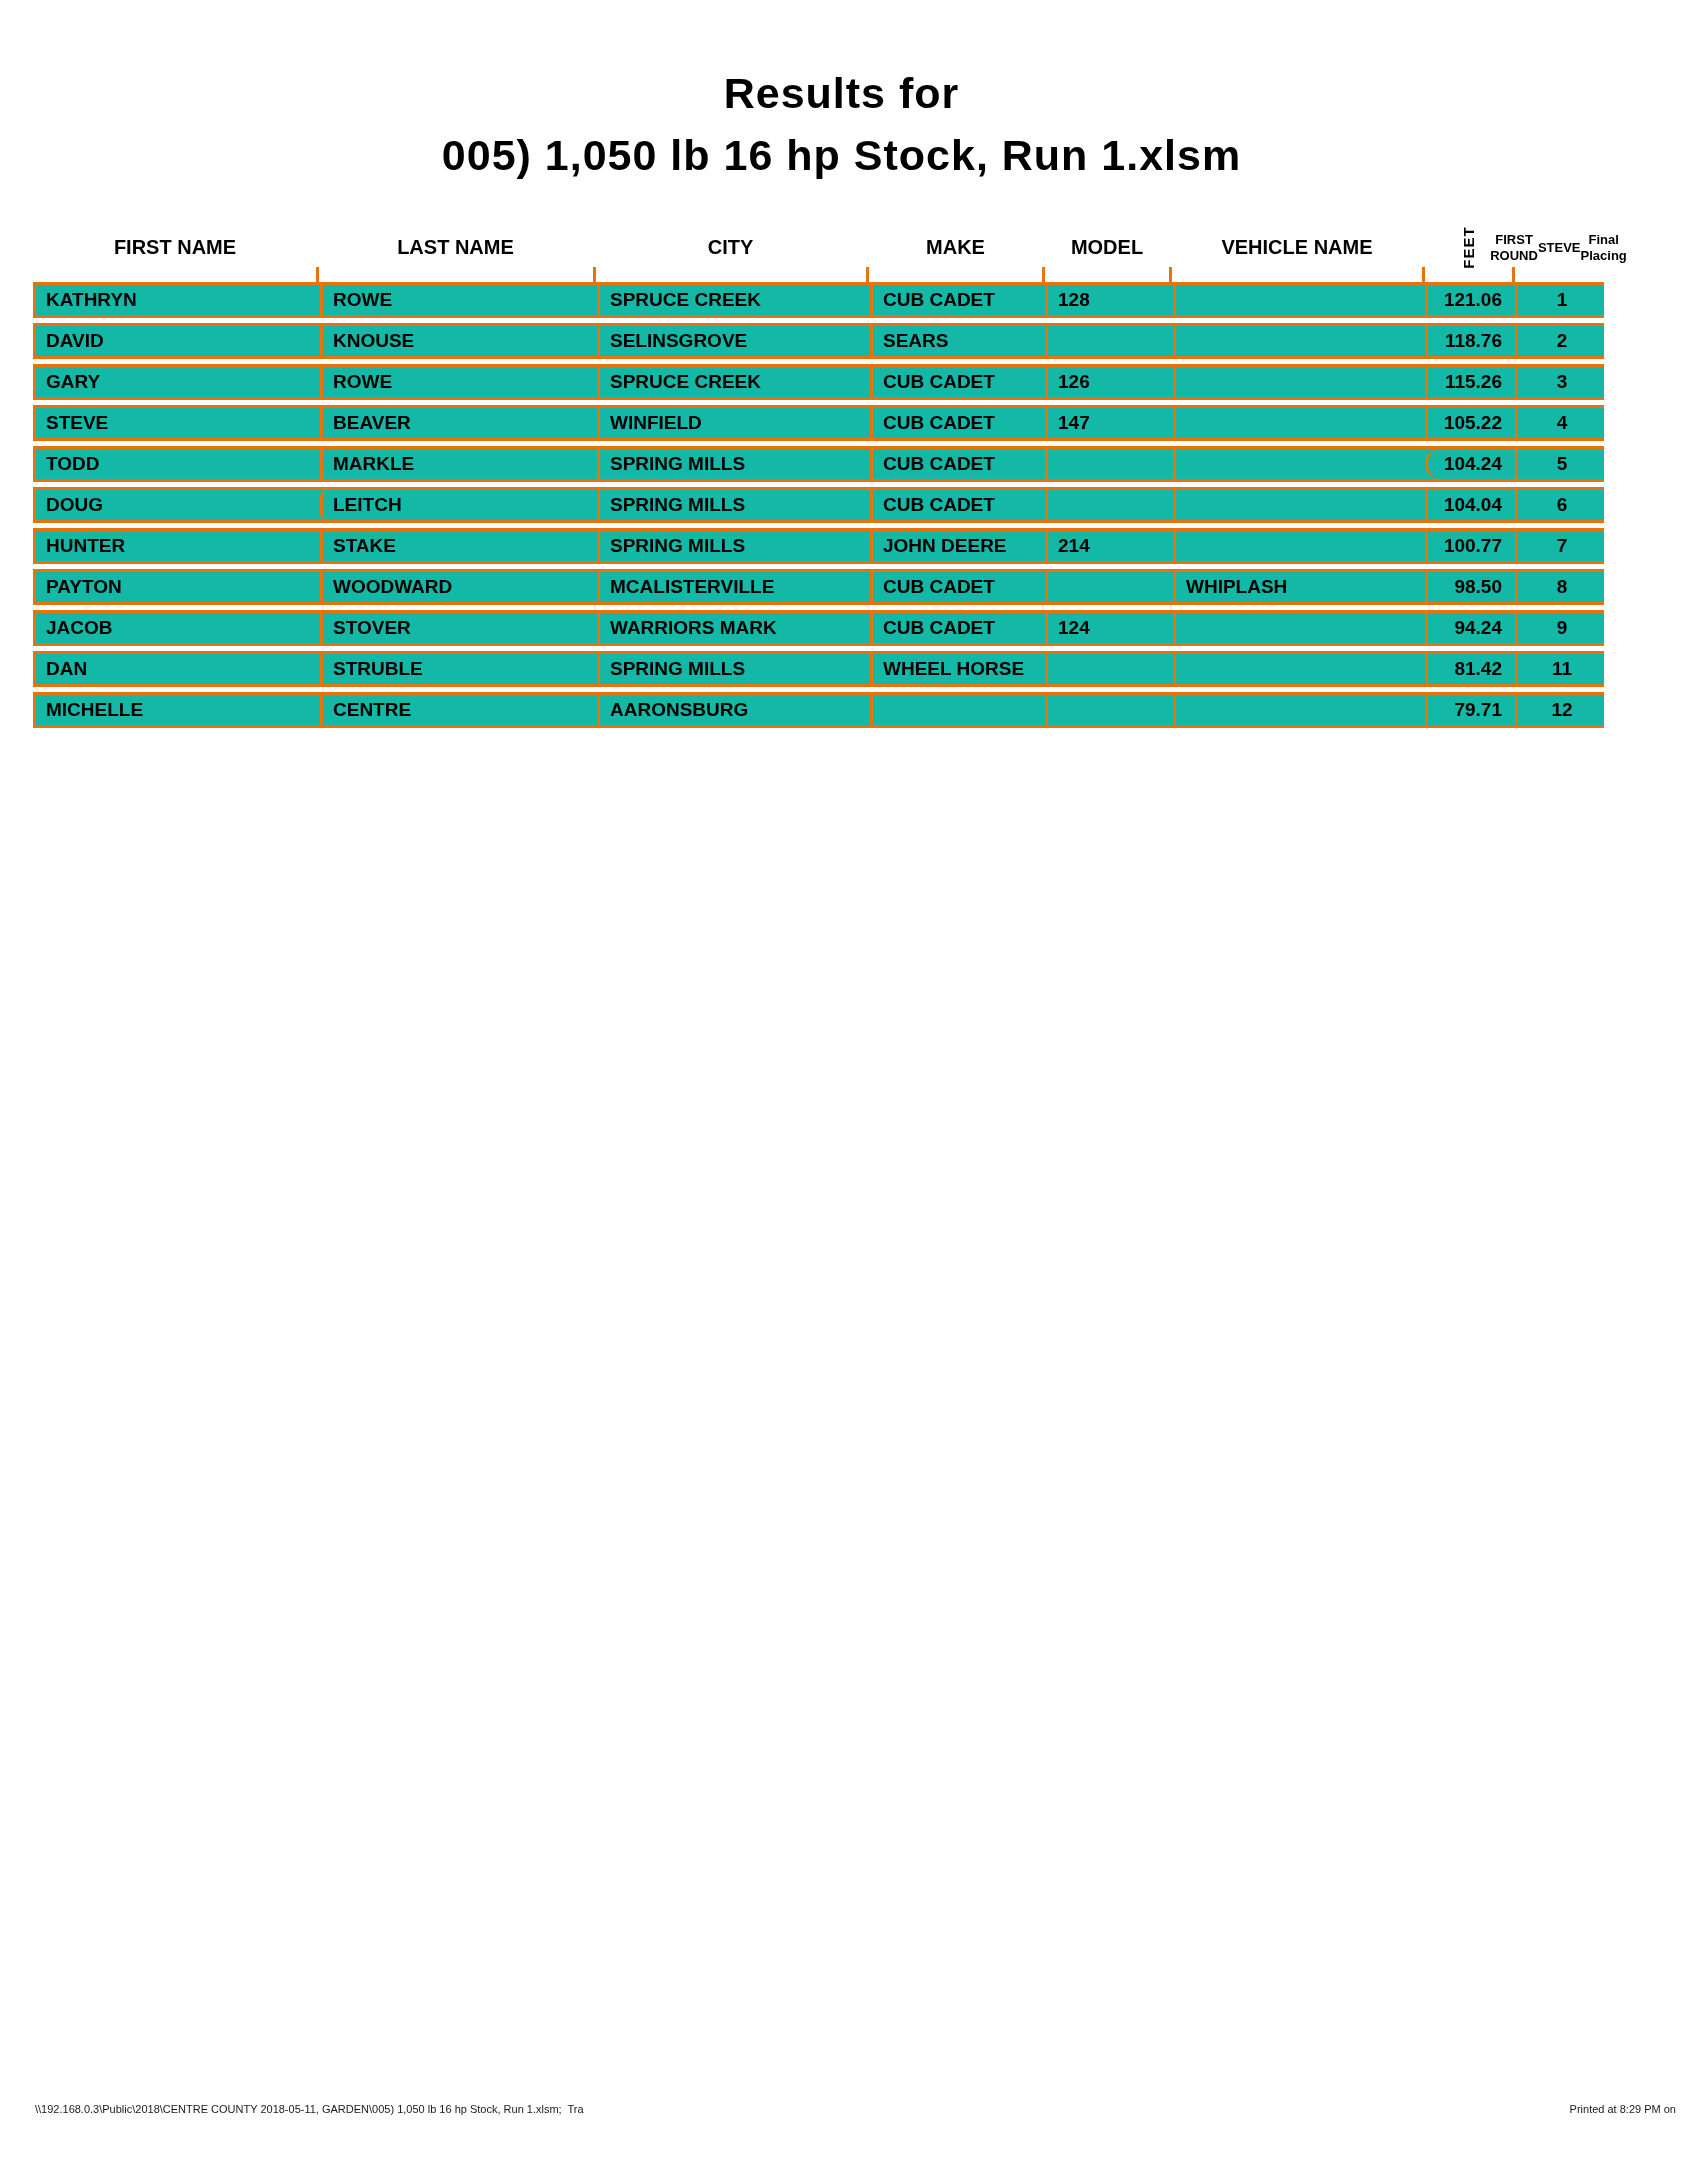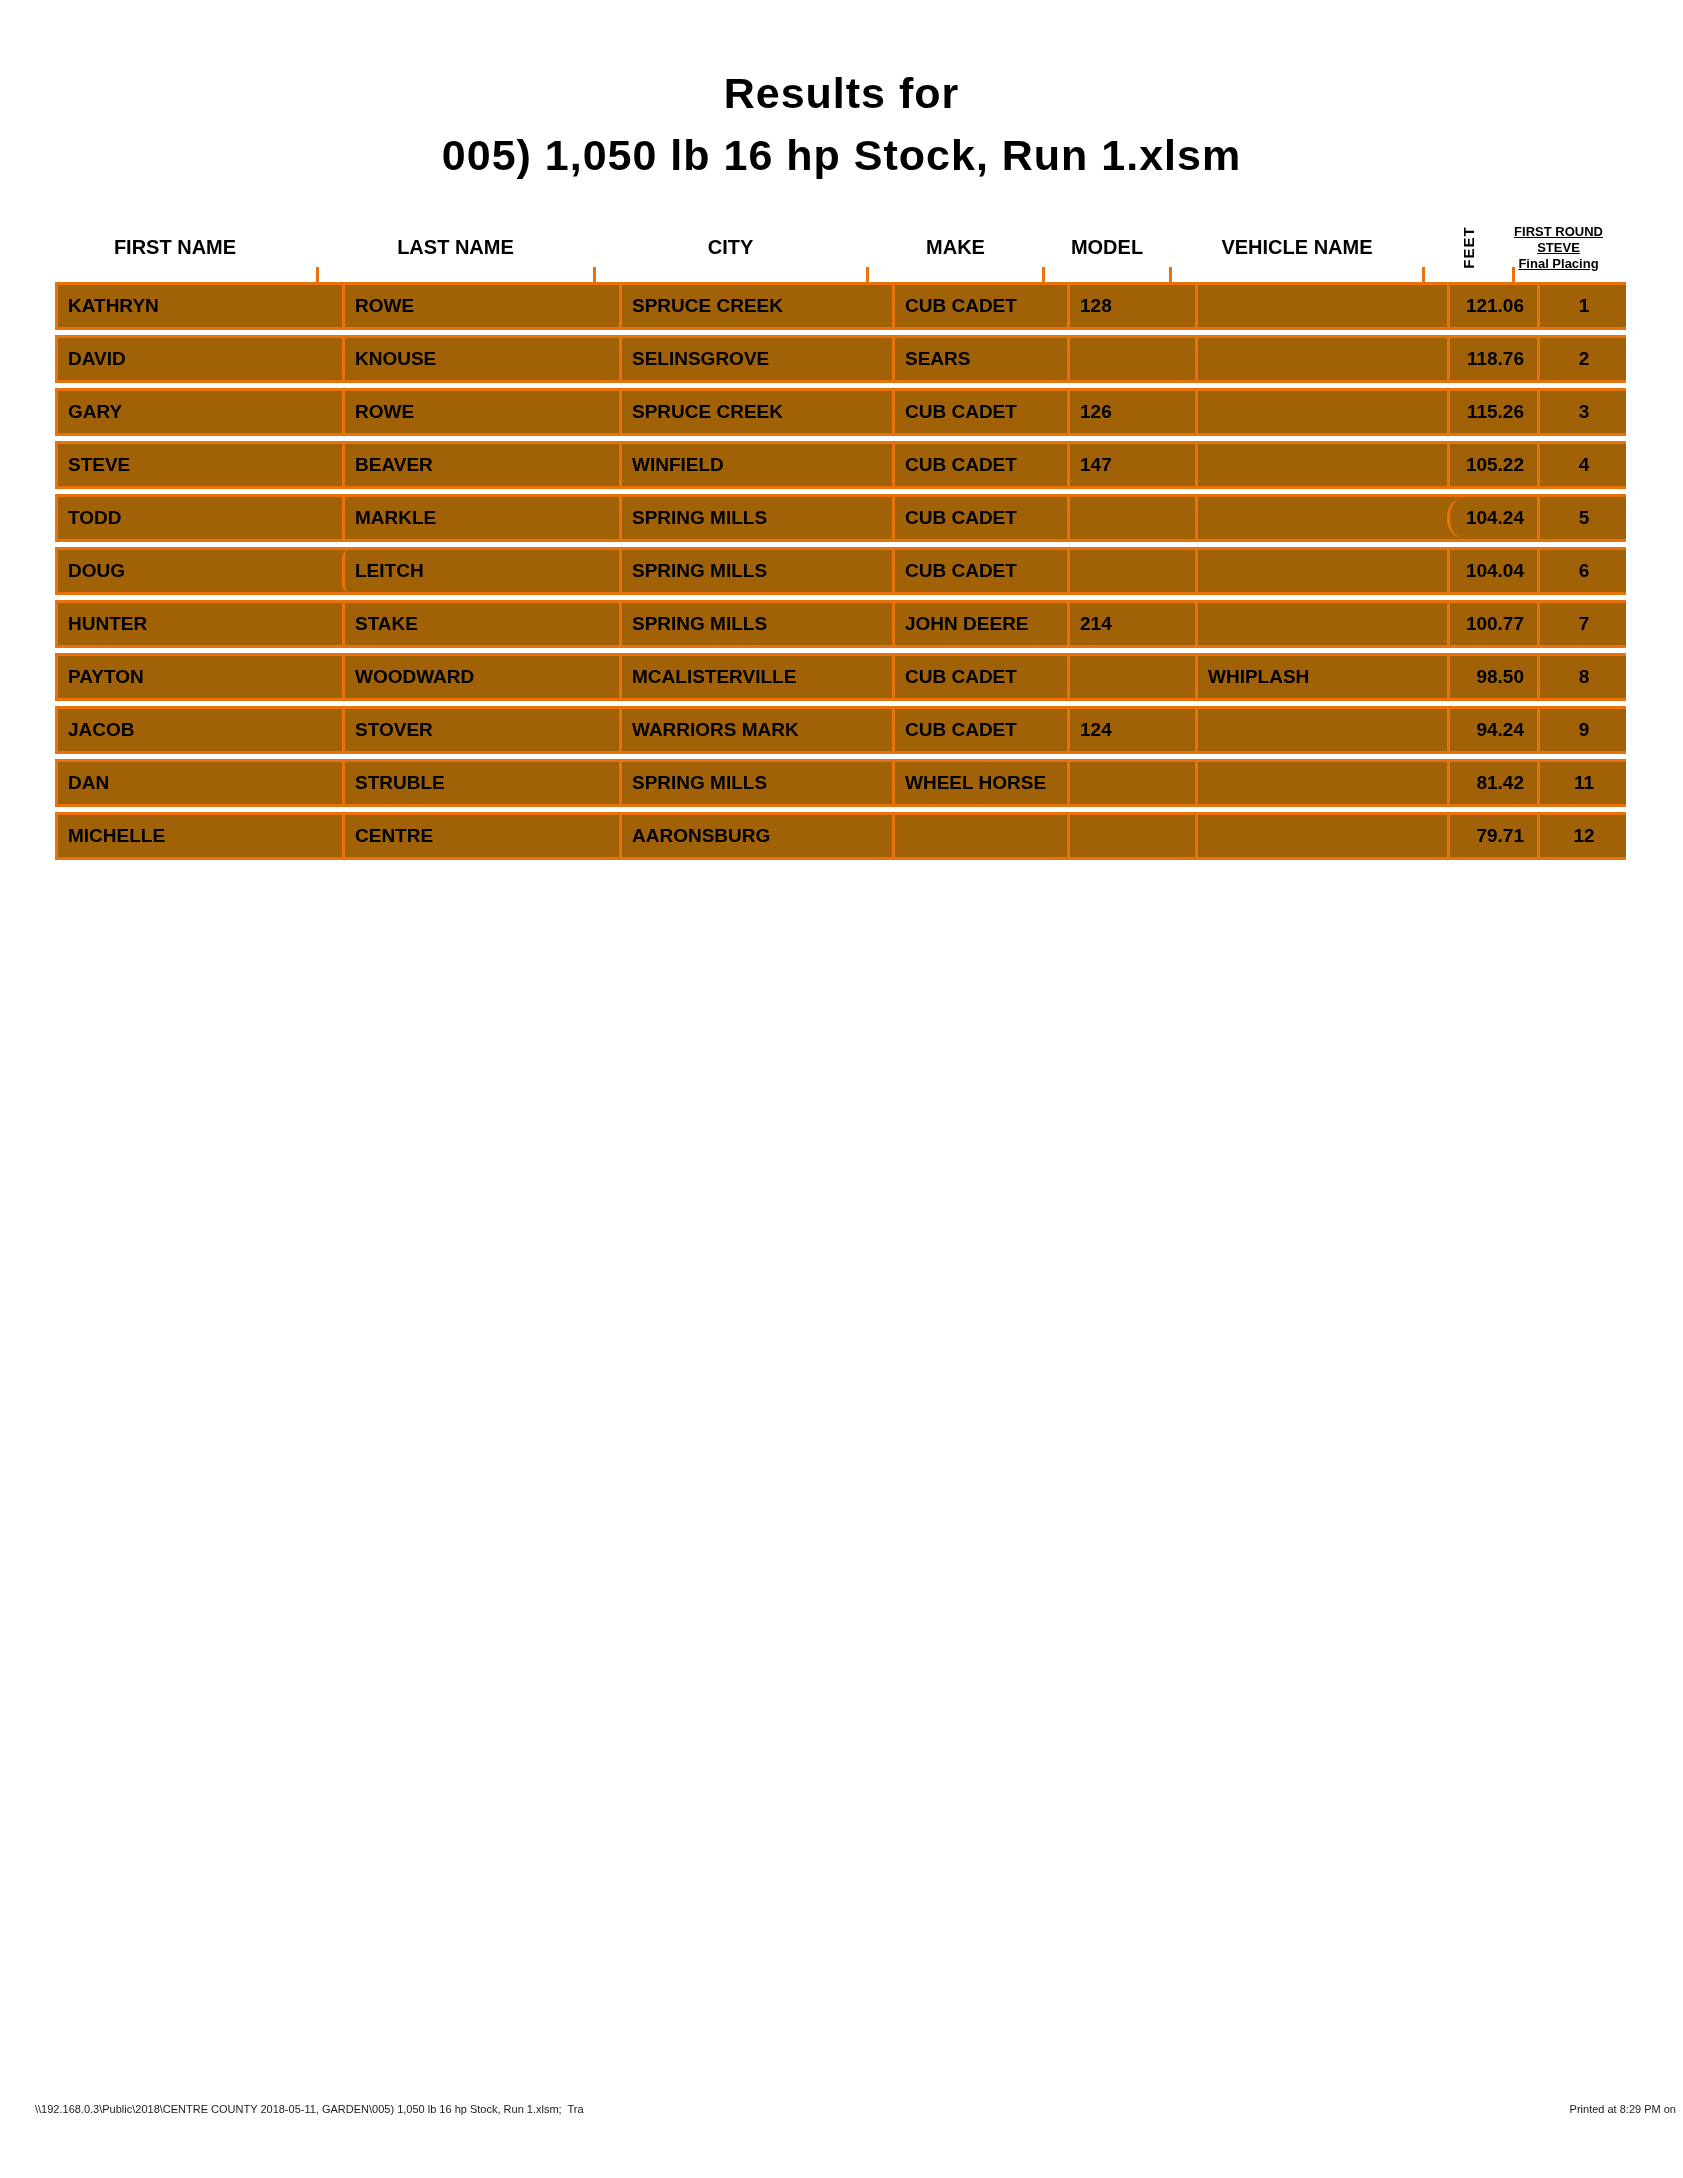--- a/index.html
+++ b/index.html
@@ -15,26 +15,26 @@
   .title-line2{
     position:absolute;top:131px;left:0;width:1683px;text-align:center;
     font-size:43px;font-weight:bold;letter-spacing:1px;
   }
   #headers{position:absolute;left:33px;top:220px;height:55px;}
   .hcell{
     position:absolute;top:0;height:55px;display:flex;align-items:center;justify-content:center;
     font-weight:bold;font-size:20px;text-align:center;
   }
   .hcell .rot{transform:rotate(-90deg);font-size:15px;letter-spacing:1px;white-space:nowrap;}
-  .hcell.small{font-size:13px;line-height:16px;flex-direction:column;text-decoration:underline;}
+  .hcell.small{font-size:13px;line-height:16px;flex-direction:row;}
   #ticks .tick{position:absolute;width:3px;height:17px;top:267px;}
   #rows{position:absolute;left:33px;top:282px;width:1571px;}
   .trow{
-    display:flex;box-sizing:border-box;width:1571px;height:48px;margin-bottom:5px;
-    border:3px solid var(--bd);border-right:none;background:#a16207;margin-left:22px;
+    display:flex;box-sizing:border-box;width:1571px;height:36px;margin-bottom:5px;
+    border:3px solid var(--bd);border-right:none;background:#14b8a6;
   }
   .cell{
     box-sizing:border-box;flex:0 0 auto;display:flex;align-items:center;
     font-weight:bold;font-size:19px;white-space:nowrap;overflow:hidden;
   }
   .cell.bl{border-left:3px solid var(--bd);}
   .cell.al{justify-content:flex-start;padding-left:10px;}
   .cell.ar{justify-content:flex-end;padding-right:13px;}
   .cell.ac{justify-content:center;}
   .footer-left{

